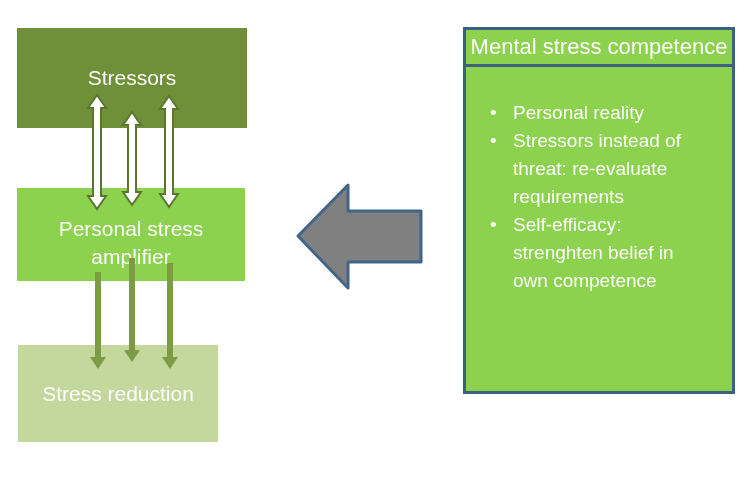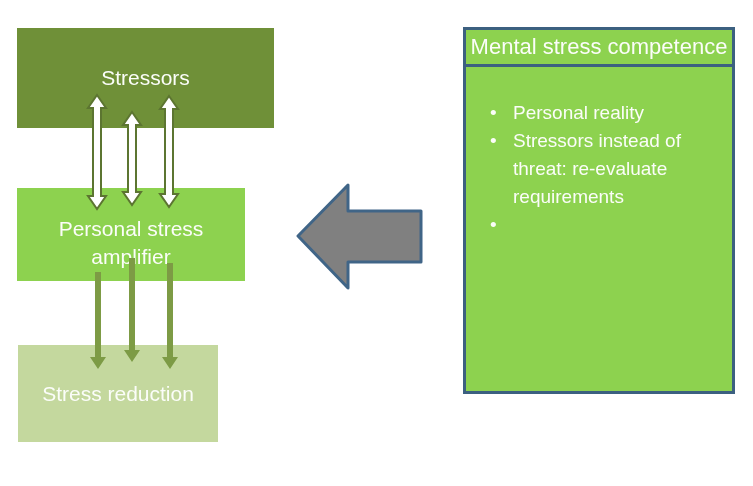--- a/index.html
+++ b/index.html
@@ -6,21 +6,21 @@
   #stage{
     position:relative;width:753px;height:486px;overflow:hidden;
     background:var(--page-bg,#fff);
     font-family:"Liberation Sans",sans-serif;
     -webkit-font-smoothing:antialiased;
   }
   .flow-box{
     position:absolute;display:flex;align-items:center;justify-content:center;
     text-align:center;color:var(--text,#fbfdf9);
   }
-  #box-stressors{left:17px;top:28px;width:257px;height:100px;background:var(--stressors-bg);}
+  #box-stressors{left:17px;top:28px;width:230px;height:100px;background:var(--stressors-bg);}
   #box-amplifier{left:17px;top:188px;width:228px;height:93px;background:var(--amplifier-bg);}
   #box-reduction{left:18px;top:345px;width:200px;height:97px;background:var(--reduction-bg);}
   .flow-box .lbl{font-size:21px;line-height:28px;}
   #box-amplifier .lbl{max-width:170px;margin-top:16px;}
 
   #arrow-layer{position:absolute;left:0;top:0;width:753px;height:486px;pointer-events:none;}
   .dbl-arrow{fill:var(--double-arrow-fill);stroke:var(--double-arrow-stroke);stroke-width:2;}
   .down-arrow{fill:var(--down-arrow-fill);stroke:none;}
   .big-arrow{fill:var(--big-arrow-fill);stroke:var(--big-arrow-stroke);stroke-width:3;stroke-linejoin:round;}
 
@@ -74,17 +74,18 @@
       <div class="bullet-item">
         <span class="bullet-marker">•</span>
         <span class="bullet-text">Personal reality</span>
       </div>
       <div class="bullet-item">
         <span class="bullet-marker">•</span>
         <span class="bullet-text">Stressors instead of threat: re-evaluate requirements</span>
       </div>
       <div class="bullet-item">
         <span class="bullet-marker">•</span>
+        <span class="bullet-text">Self-efficacy: strenghten belief in own competence</span>
       </div>
     </div>
   </div>
 
 </div>
 
 </body></html>

